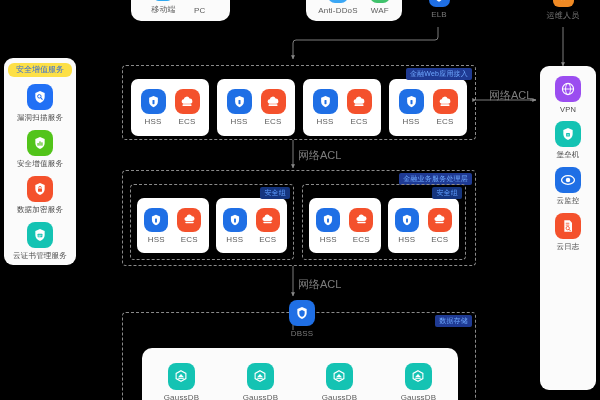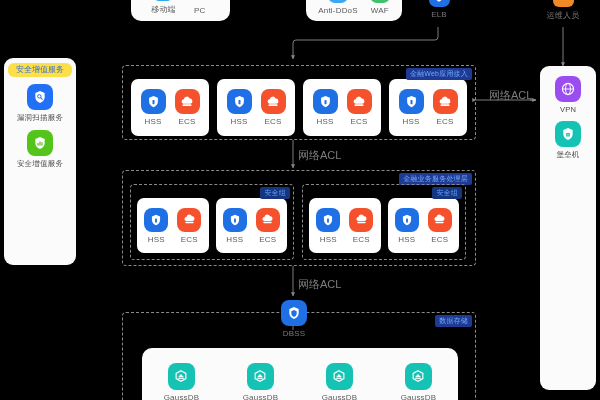--- a/index.html
+++ b/index.html
@@ -231,21 +231,42 @@
         <svg width="16" height="16" viewBox="0 0 24 24">
             <path d="M12 3 L19 6 V12 C19 16.6 16 19.6 12 21 C8 19.6 5 16.6 5 12 V6 Z" fill="#fff"></path>
             <rect x="8.2" y="12" width="1.8" height="4" fill="#52c41a"></rect>
             <rect x="11.1" y="9.6" width="1.8" height="6.4" fill="#52c41a"></rect>
             <rect x="14" y="11" width="1.8" height="5" fill="#52c41a"></rect>
           </svg>
       </div>
       <div class="node-label">安全增值服务</div>
     </div>
 
-
+    <div class="side-item">
+      <div class="icon-tile" style="width:26px;height:26px;background:#f4512c;border-radius:8px;">
+        <svg width="16" height="16" viewBox="0 0 24 24">
+            <path d="M12 3 L19 6 V12 C19 16.6 16 19.6 12 21 C8 19.6 5 16.6 5 12 V6 Z" fill="#fff"></path>
+            <rect x="9" y="11.2" width="6" height="5" rx="1" fill="#f4512c"></rect>
+            <path d="M10.2 11.2 V9.8 a1.8 1.8 0 0 1 3.6 0 V11.2" stroke="#f4512c" stroke-width="1.3" fill="none"></path>
+          </svg>
+      </div>
+      <div class="node-label">数据加密服务</div>
+    </div>
+
+    <div class="side-item">
+      <div class="icon-tile" style="width:26px;height:26px;background:#14c3b3;border-radius:8px;">
+        <svg width="16" height="16" viewBox="0 0 24 24">
+            <path d="M12 3 L19 6 V12 C19 16.6 16 19.6 12 21 C8 19.6 5 16.6 5 12 V6 Z" fill="#fff"></path>
+            <rect x="8.4" y="10.2" width="7.2" height="5" rx="0.8" fill="#14c3b3"></rect>
+            <rect x="9.6" y="11.8" width="4.8" height="0.9" fill="#fff"></rect>
+            <rect x="9.6" y="13.3" width="3.2" height="0.9" fill="#fff"></rect>
+          </svg>
+      </div>
+      <div class="node-label">云证书管理服务</div>
+    </div>
   </div>
 
   <div class="abs side-panel" style="left:540px; top:66px; width:56px; height:324px; padding-top:4px;">
     <div class="side-item" style="margin-top:6px;">
       <div class="icon-tile" style="width:26px;height:26px;background:#9b4df0;border-radius:8px;">
         <svg width="18" height="18" viewBox="0 0 24 24">
             <circle cx="12" cy="12" r="7.4" fill="none" stroke="#fff" stroke-width="1.6"></circle>
             <ellipse cx="12" cy="12" rx="3.3" ry="7.4" fill="none" stroke="#fff" stroke-width="1.2"></ellipse>
             <path d="M4.9 12 H19.1" stroke="#fff" stroke-width="1.2"></path>
           </svg>
@@ -257,22 +278,43 @@
       <div class="icon-tile" style="width:26px;height:26px;background:#14c3b3;border-radius:8px;">
         <svg width="16" height="16" viewBox="0 0 24 24">
             <path d="M12 3 L19 6 V12 C19 16.6 16 19.6 12 21 C8 19.6 5 16.6 5 12 V6 Z" fill="#fff"></path>
             <rect x="9.2" y="10.4" width="5.6" height="5.4" rx="0.8" fill="#14c3b3"></rect>
             <rect x="11.3" y="12.2" width="1.4" height="2.2" fill="#fff"></rect>
           </svg>
       </div>
       <div class="node-label">堡垒机</div>
     </div>
 
-
-
+    <div class="side-item">
+      <div class="icon-tile" style="width:26px;height:26px;background:#1f6fe5;border-radius:8px;">
+        <svg width="18" height="18" viewBox="0 0 24 24">
+            <ellipse cx="12" cy="12" rx="8.6" ry="5.8" fill="none" stroke="#fff" stroke-width="1.7"></ellipse>
+            <circle cx="12" cy="12" r="3" fill="#fff"></circle>
+          </svg>
+      </div>
+      <div class="node-label">云监控</div>
+    </div>
+
+
+    <div class="side-item">
+      <div class="icon-tile" style="width:26px;height:26px;background:#f4512c;border-radius:8px;">
+        <svg width="16" height="16" viewBox="0 0 24 24">
+            <path d="M6.5 3.5 h8 L18 7.2 V20.5 H6.5 Z" fill="#fff"></path>
+            <rect x="8.6" y="7.2" width="5.4" height="1.2" fill="#f4512c"></rect>
+            <rect x="8.6" y="10" width="5.4" height="1.2" fill="#f4512c"></rect>
+            <circle cx="11.6" cy="15.2" r="2.5" fill="none" stroke="#f4512c" stroke-width="1.3"></circle>
+            <path d="M13.4 17 L15.4 19" stroke="#f4512c" stroke-width="1.4" stroke-linecap="round"></path>
+          </svg>
+      </div>
+      <div class="node-label">云日志</div>
+    </div>
 
   </div>
 
   <div class="abs dashed-box" style="left:122px; top:65px; width:354px; height:75px;">
     <div class="zone-tag">金融Web应用接入</div>
     <div style="display:flex; gap:8px; padding:13px 8px 0 8px; box-sizing:border-box;">
       <div class="svc-card" style="width:79px;height:57px;">
         <div class="node">
           <div class="icon-tile" style="width:25px;height:25px;background:#1f6fe5;border-radius:8px;">
             <svg width="15" height="15" viewBox="0 0 24 24">
@@ -455,21 +497,21 @@
               </div>
               <div class="node-label">ECS</div>
             </div>
           </div>
         </div>
       </div>
 
     </div>
   </div>
 
-  <div class="abs node" style="left:281px; top:300px; width:26px; z-index:5;text-align:center;">
+  <div class="abs node" style="left:289px; top:300px; width:26px; z-index:5;text-align:center;">
     <div class="icon-tile" style="width:26px;height:26px;background:#1f6fe5;border-radius:8px;">
       <svg width="16" height="16" viewBox="0 0 24 24">
           <path d="M12 3 L19 6 V12 C19 16.6 16 19.6 12 21 C8 19.6 5 16.6 5 12 V6 Z" fill="#fff"></path>
           <path d="M12 7.6 L16 9.4 V12.6 C16 15.2 14.2 16.9 12 17.7 C9.8 16.9 8 15.2 8 12.6 V9.4 Z" fill="#1f6fe5"></path>
         </svg>
     </div>
     <div class="node-label onblack">DBSS</div>
   </div>
 
   <div class="abs dashed-box" style="left:122px; top:312px; width:354px; height:96px;">

